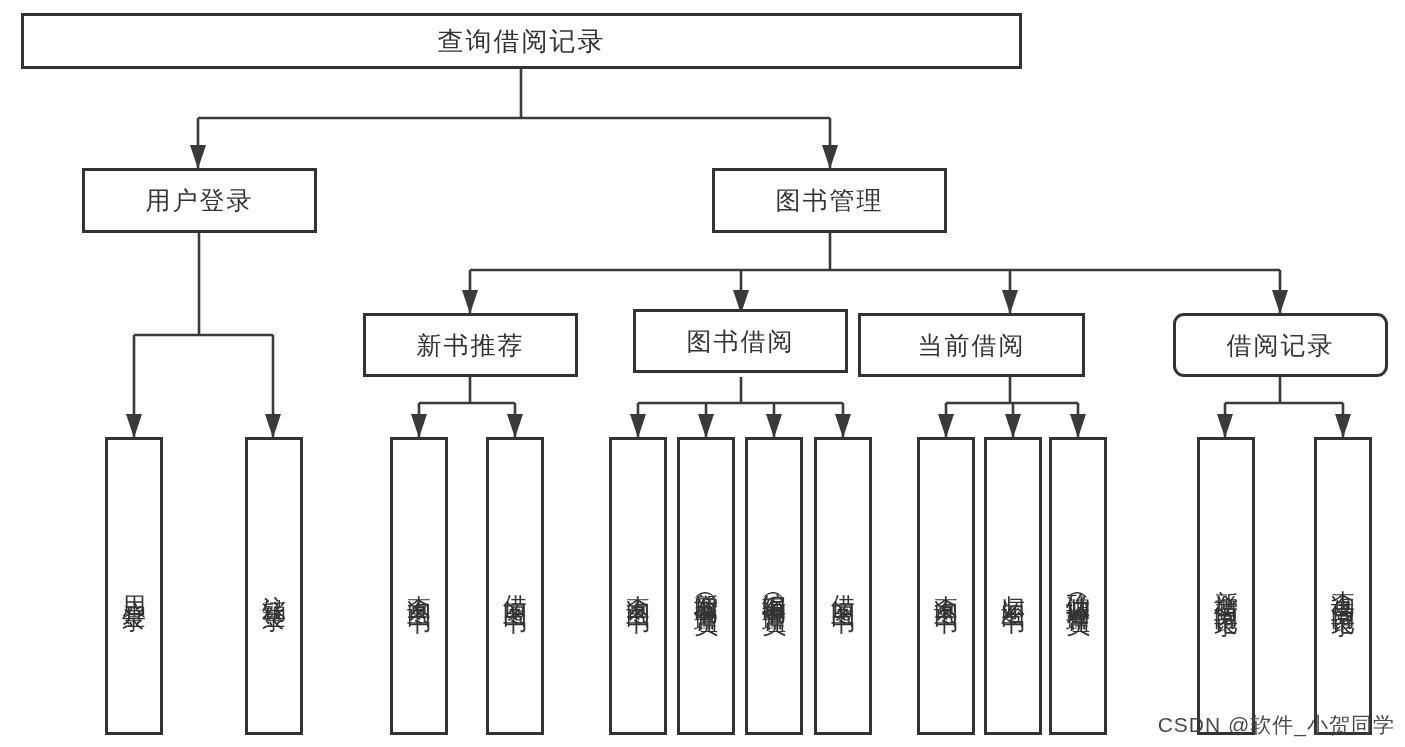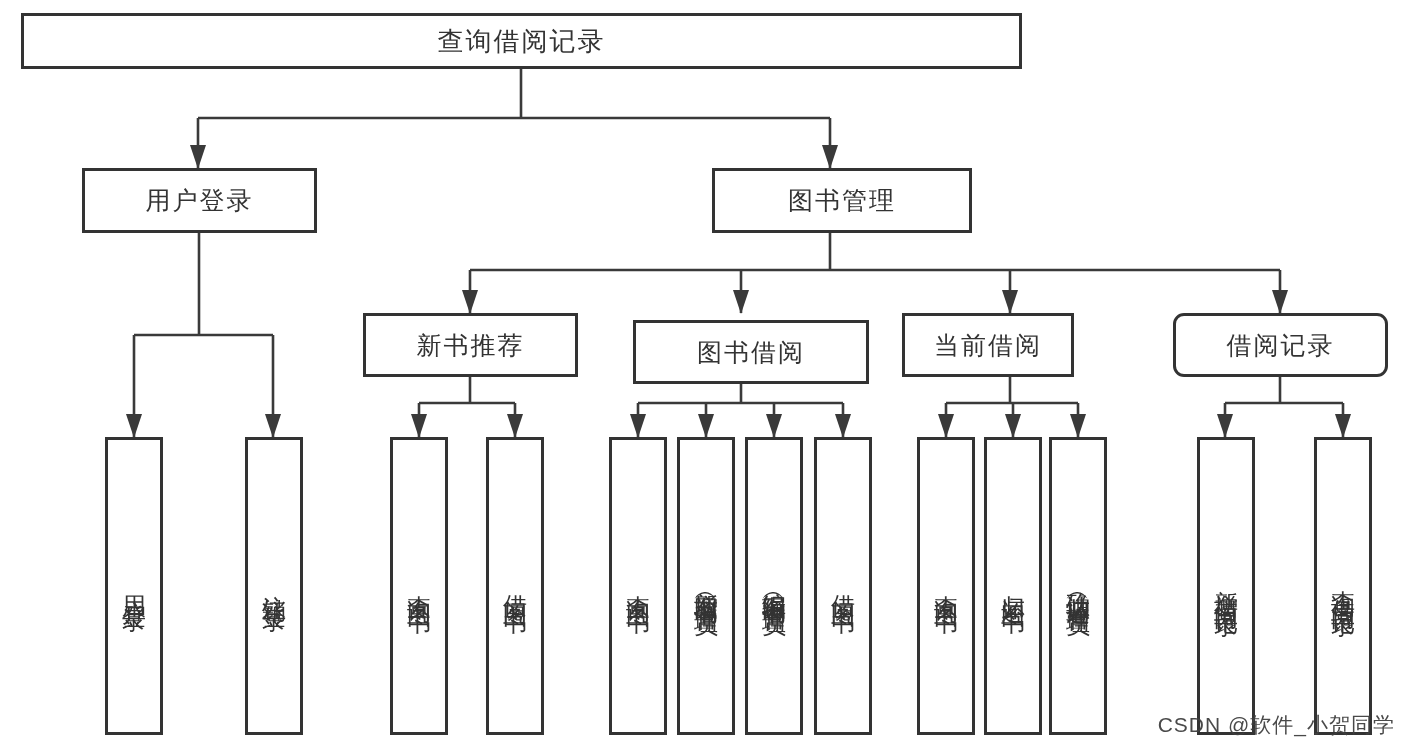--- a/index.html
+++ b/index.html
@@ -149,31 +149,31 @@
     </g>
   </svg>
 
   <div class="box" style="left:21px; top:13px; width:1001px; height:56px;">
     <span class="h-label root-label">查询借阅记录</span>
   </div>
 
   <div class="box" style="left:82px; top:168px; width:235px; height:65px;">
     <span class="h-label">用户登录</span>
   </div>
-  <div class="box" style="left:712px; top:168px; width:260px; height:65px;">
+  <div class="box" style="left:712px; top:168px; width:235px; height:65px;">
     <span class="h-label">图书管理</span>
   </div>
 
   <div class="box" style="left:363px; top:313px; width:215px; height:64px;">
     <span class="h-label">新书推荐</span>
   </div>
-  <div class="box" style="left:633px; top:320px; width:236px; height:64px;">
+  <div class="box" style="left:633px; top:309px; width:215px; height:64px;">
     <span class="h-label">图书借阅</span>
   </div>
-  <div class="box" style="left:902px; top:313px; width:172px; height:64px;">
+  <div class="box" style="left:858px; top:313px; width:227px; height:64px;">
     <span class="h-label">当前借阅</span>
   </div>
   <div class="box" style="left:1173px; top:313px; width:215px; height:64px;border-radius:11px;">
     <span class="h-label">借阅记录</span>
   </div>
 
   <div class="box" style="left:105px; top:437px; width:58px; height:298px;">
     <span class="v-label">用户登录</span>
   </div>
   <div class="box" style="left:245px; top:437px; width:58px; height:298px;">

